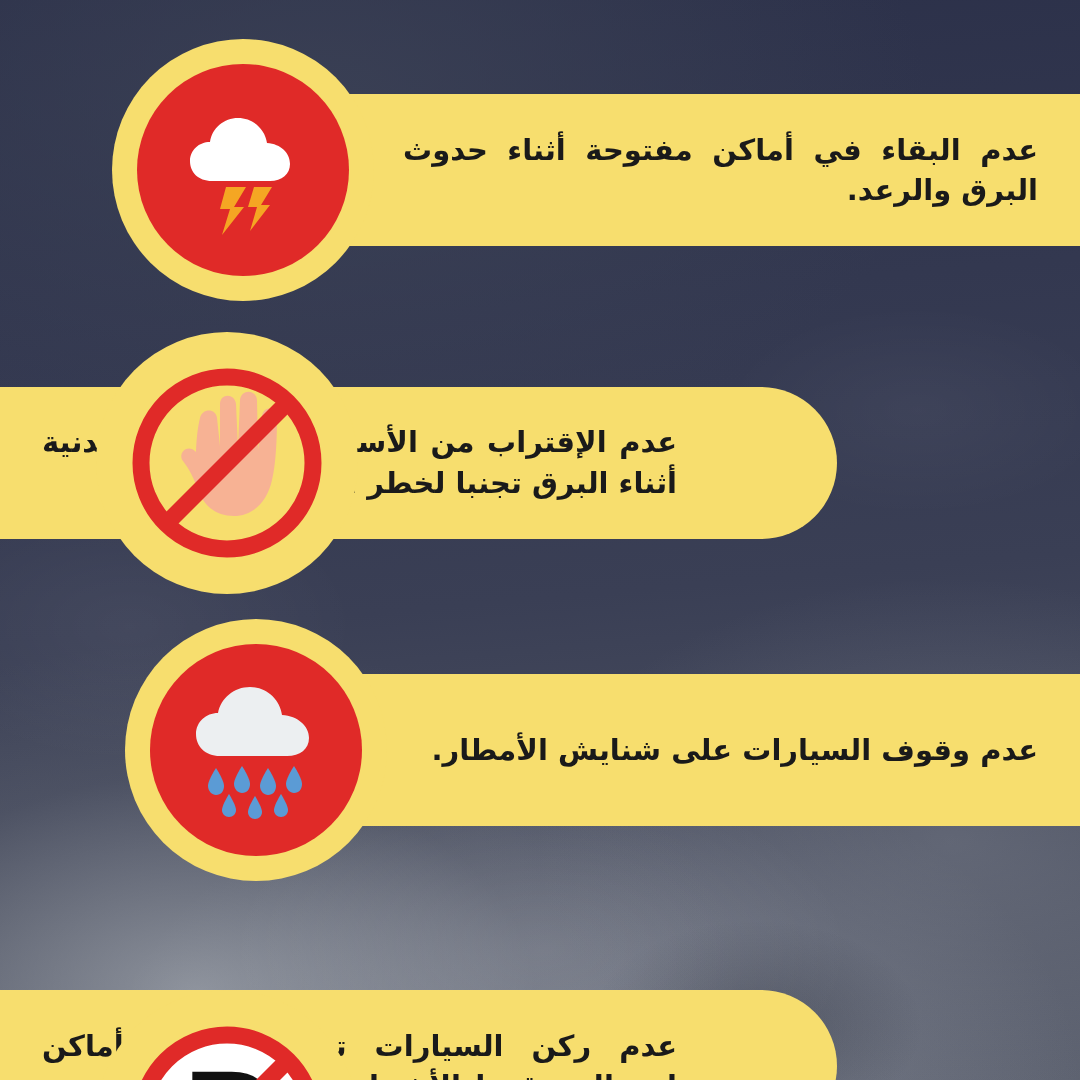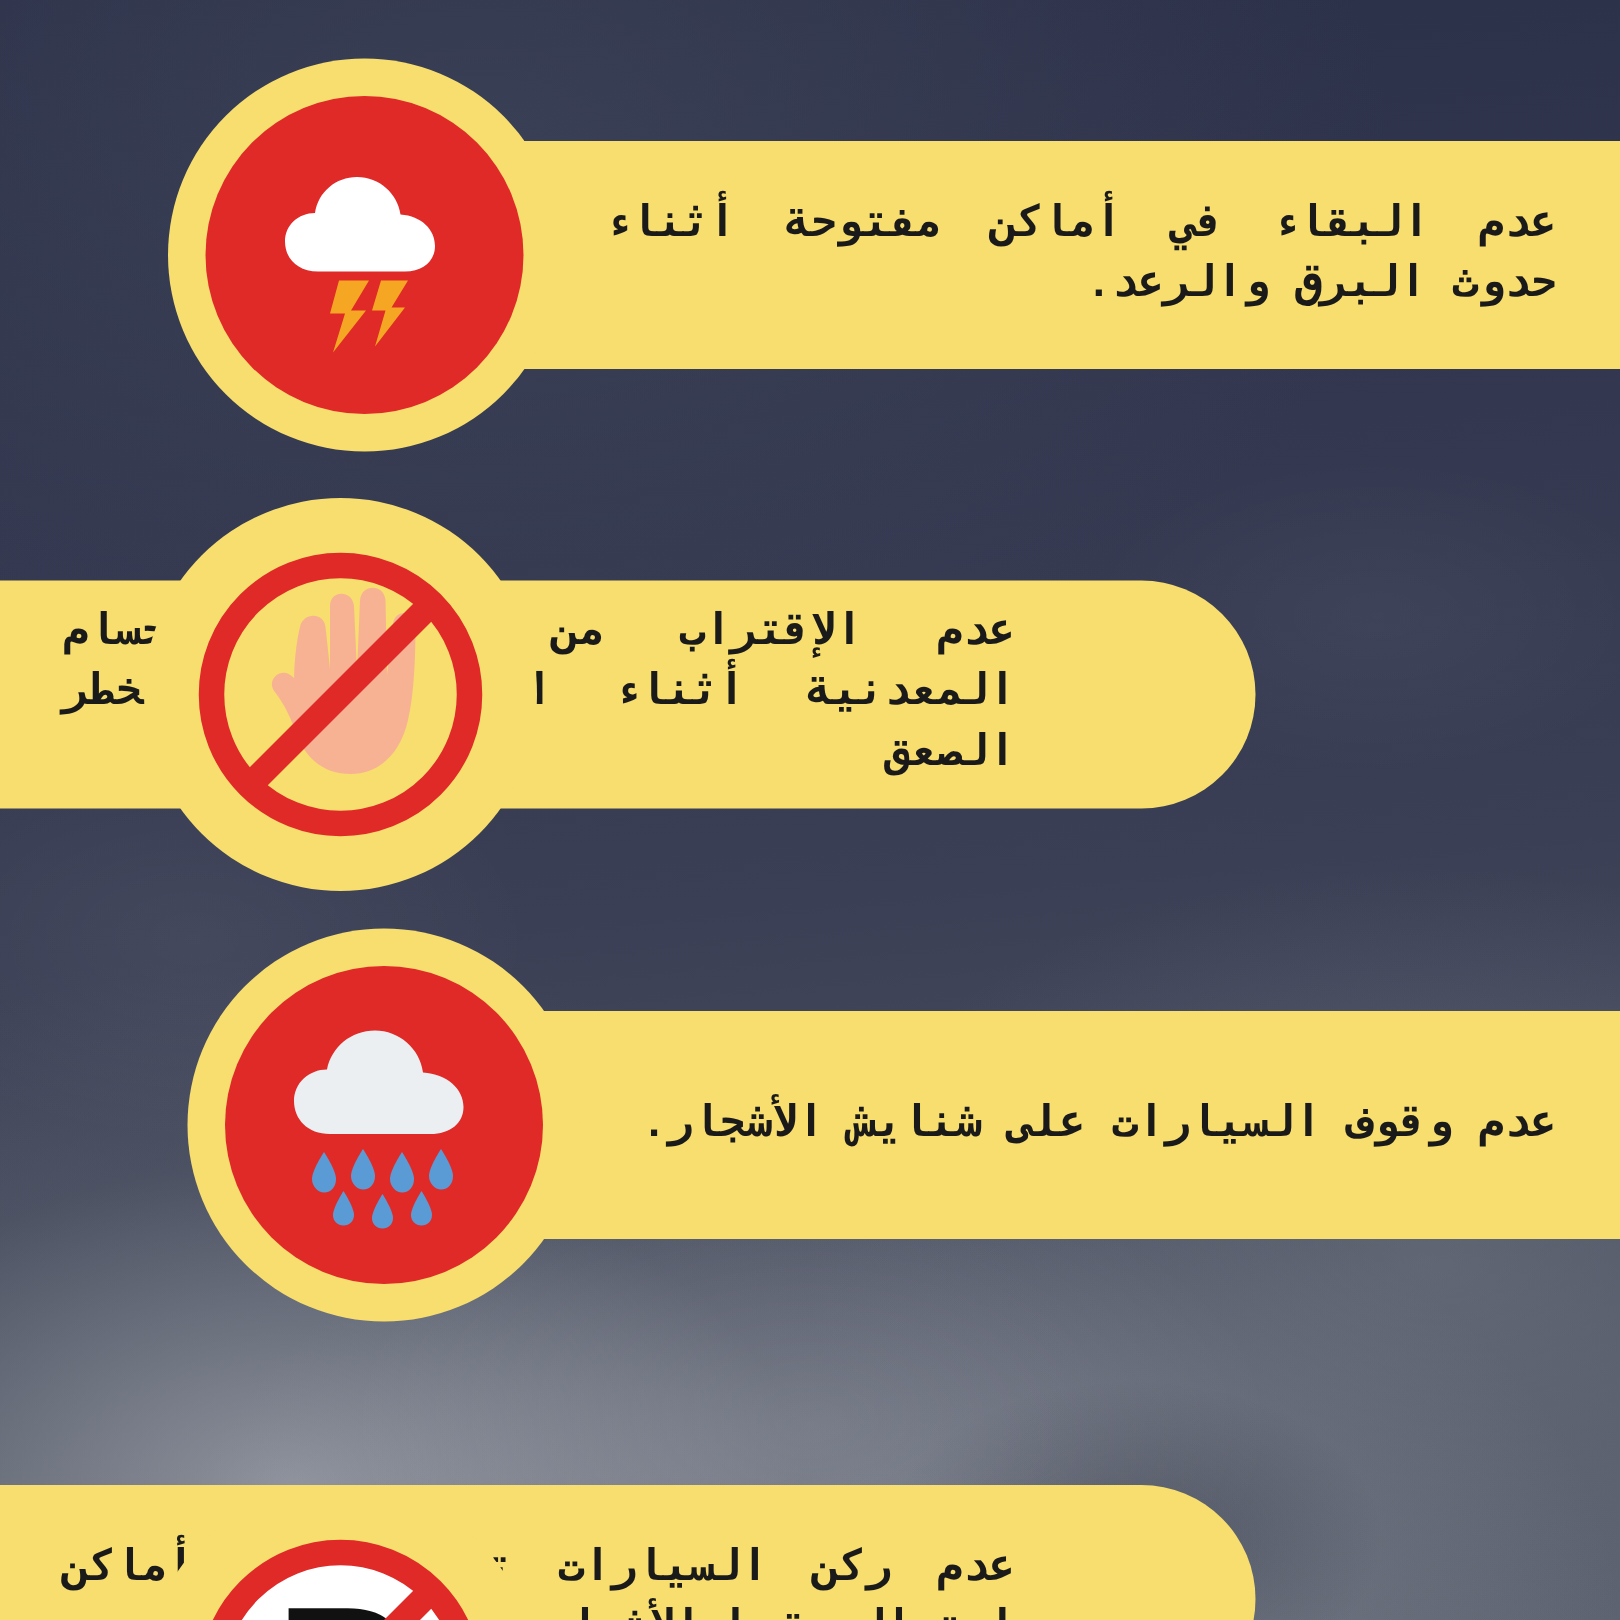--- a/index.html
+++ b/index.html
@@ -74,21 +74,20 @@
 
   .banner .txt {
     font-size: 29px;
     font-weight: bold;
     color: #1a1a1a;
     line-height: 1.38;
     text-align: justify;
     text-align-last: right;
     direction: rtl;
     width: 100%;
-    font-family: Liberation Mono, monospace;
   }
   .banner.left-anchored .txt {
     text-align: justify;
     text-align-last: right;
   }
 
   .badge {
     position: absolute;
     width: 262px;
     height: 262px;
@@ -170,21 +169,21 @@
             <circle cx="103" cy="103" r="86" fill="none" stroke="#e02a28" stroke-width="17"></circle>
             <line x1="43" y1="163" x2="163" y2="43" stroke="#e02a28" stroke-width="17"></line>
           </g>
         </svg>
       </div>
     </div>
   </div>
 
   <div class="row" id="row3">
     <div class="banner right-anchored">
-      <div class="txt">عدم وقوف السيارات على شنايش الأشجار.</div>
+      <div class="txt">عدم وقوف السيارات على شنايش الأمطار.</div>
     </div>
     <div class="badge">
       <div class="inner red">
         <svg width="160" height="160" viewBox="0 0 160 160" aria-hidden="true">
           <g>
             <path d="M44 86 C29 86 20 76 20 64 C20 52 30 43 42 43 C45 28 58 17 74 17 C90 17 104 29 106 45 C122 46 133 56 133 68 C133 79 124 86 111 86 Z" fill="#eceff1"></path>
             <g fill="#5b9bd5">
               <path d="M40 98 C40 98 32 110 32 116 C32 121 36 125 40 125 C45 125 48 121 48 116 C48 110 40 98 40 98 Z"></path>
               <path d="M66 96 C66 96 58 108 58 114 C58 119 62 123 66 123 C71 123 74 119 74 114 C74 108 66 96 66 96 Z"></path>
               <path d="M92 98 C92 98 84 110 84 116 C84 121 88 125 92 125 C97 125 100 121 100 116 C100 110 92 98 92 98 Z"></path>

